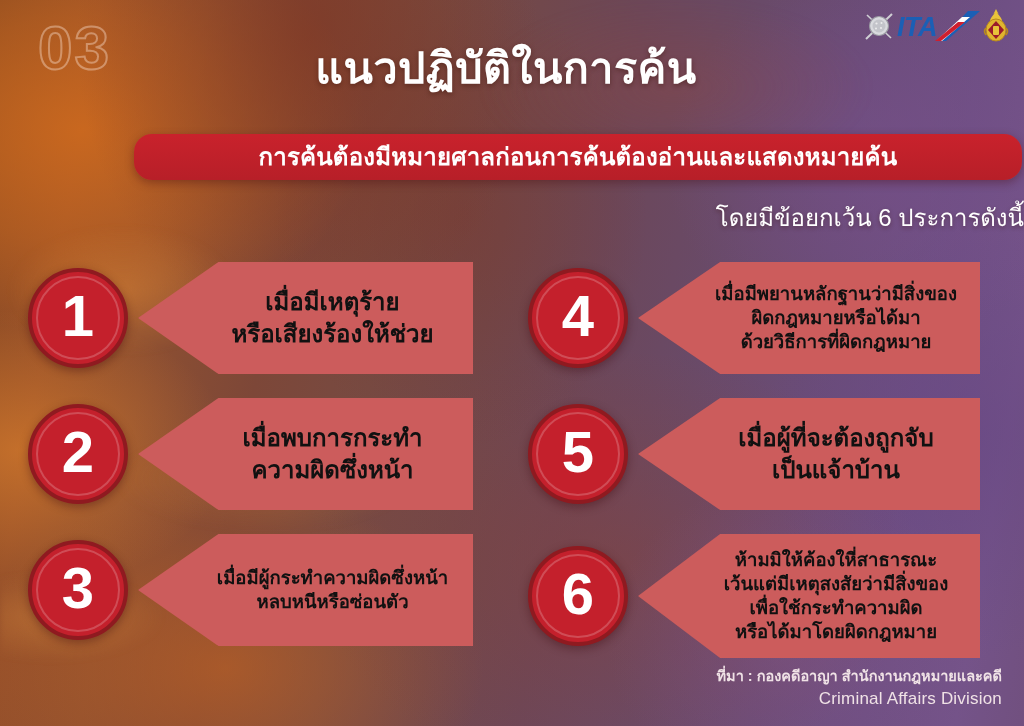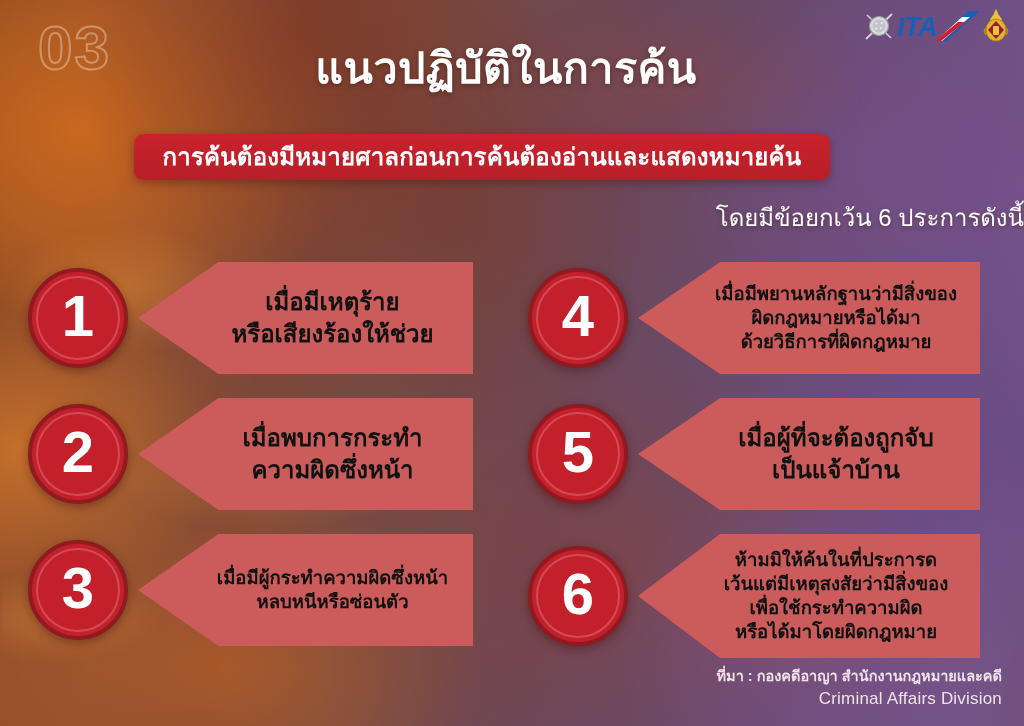--- a/index.html
+++ b/index.html
@@ -76,23 +76,23 @@
 
   
   .logo-bar{
     position:absolute;right:14px;top:6px;
     display:flex;align-items:center;height:40px;
   }
   .logo-bar svg{display:block;}
 
   
   .banner{
-    position:absolute;left:134px;top:134px;width:696px;height:46px;
+    position:absolute;left:134px;top:134px;width:888px;height:46px;
     background:linear-gradient(180deg,#c9222c 0%,#b71f28 100%);
-    border-radius:9px;
+    border-radius:18px;
     display:flex;align-items:center;justify-content:center;
     box-shadow:0 3px 10px rgba(70,10,15,.38);
   }
   .banner span{
     color:#fff;font-size:24px;font-weight:700;letter-spacing:.2px;
     line-height:1;
   }
   .subtitle{
     position:absolute;left:0;right:0;top:198px;
     text-align:right;color:#ffffff;
@@ -285,21 +285,21 @@
         </div>
       </div>
       <div class="circ">
         <span>5</span>
       </div>
     </div>
 
     <div class="row tall">
       <div class="chev">
         <div class="chev-text small">
-          <span class="ln">ห้ามมิให้ค้นในที่ประการด</span>
+          <span class="ln">ห้ามมิให้ค้องใหี่สาธารณะ</span>
           <span class="ln">เว้นแต่มีเหตุสงสัยว่ามีสิ่งของ</span>
           <span class="ln">เพื่อใช้กระทำความผิด</span>
           <span class="ln">หรือได้มาโดยผิดกฎหมาย</span>
         </div>
       </div>
       <div class="circ">
         <span>6</span>
       </div>
     </div>
 

